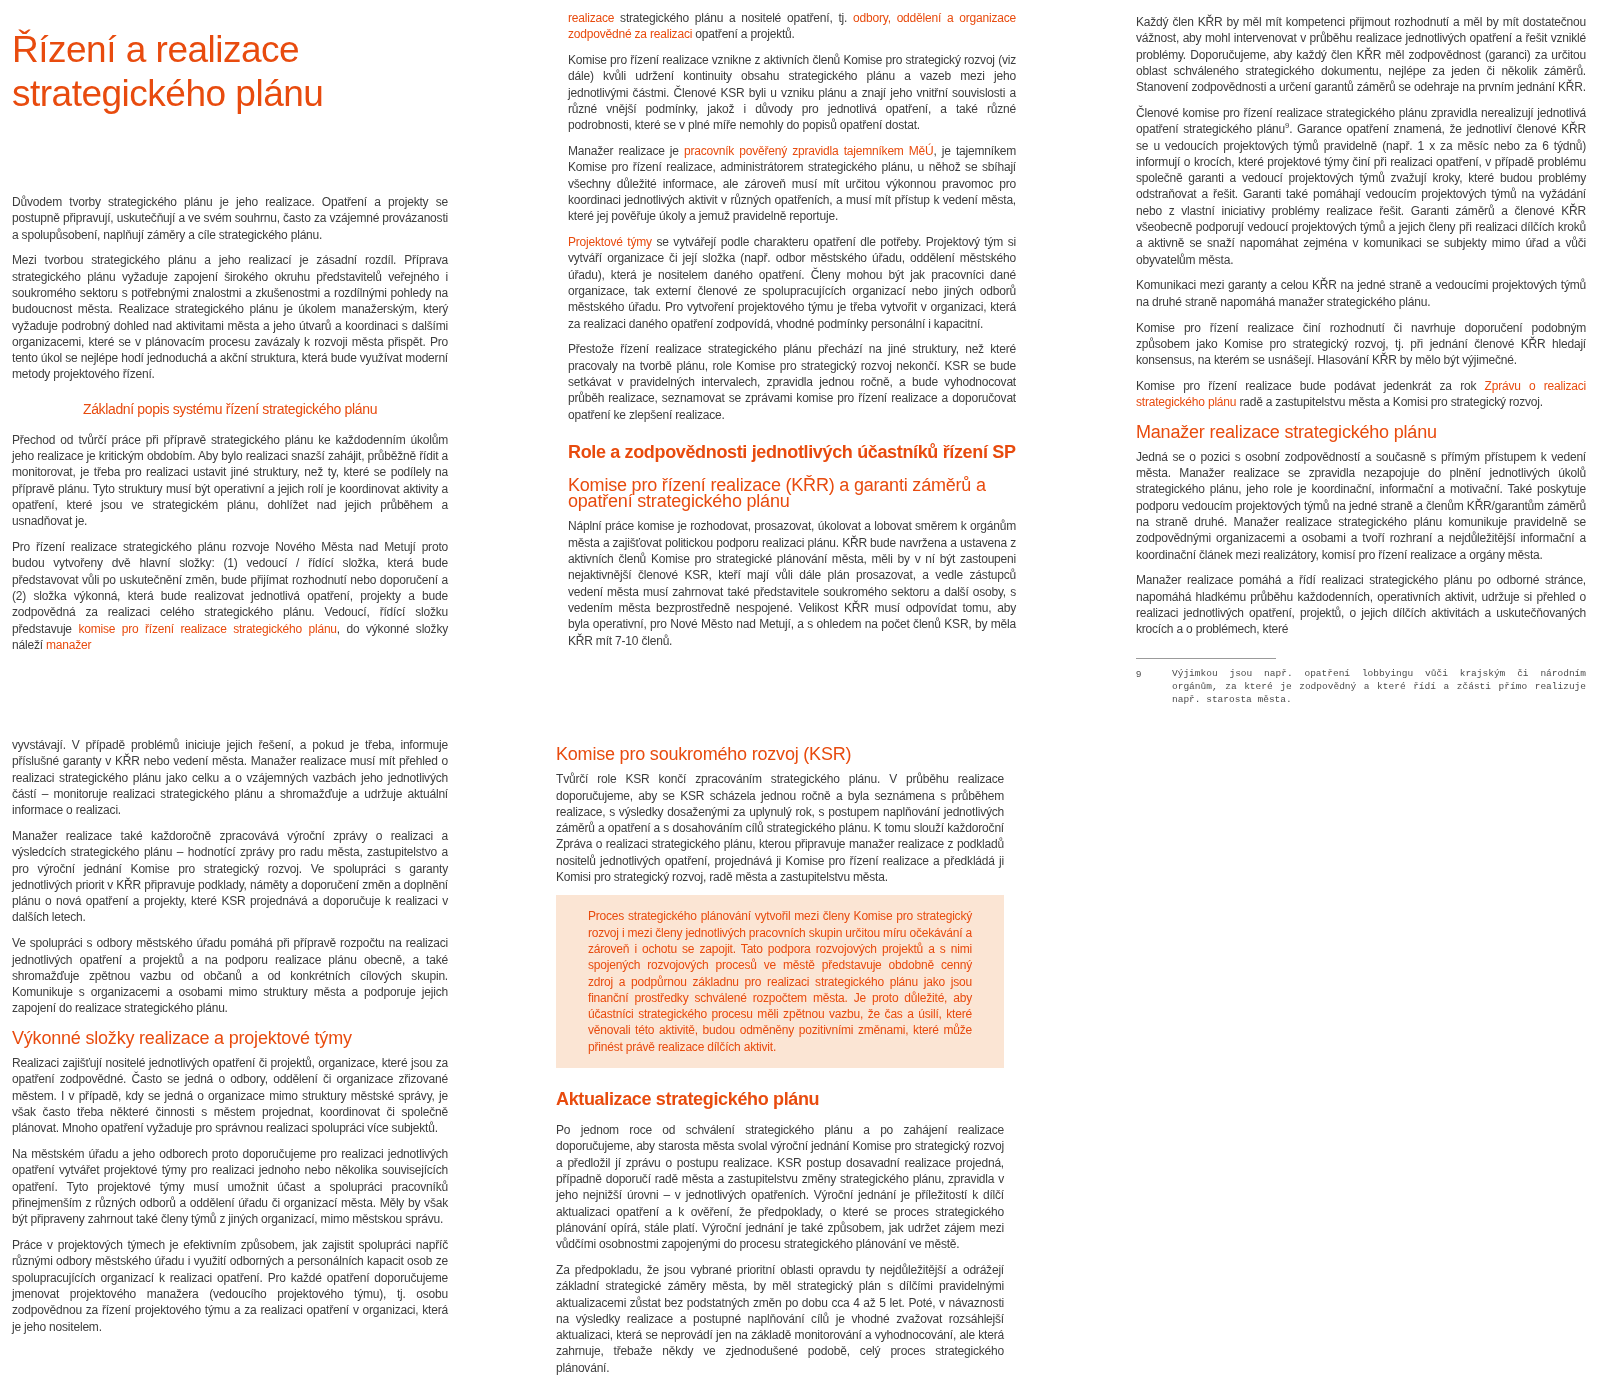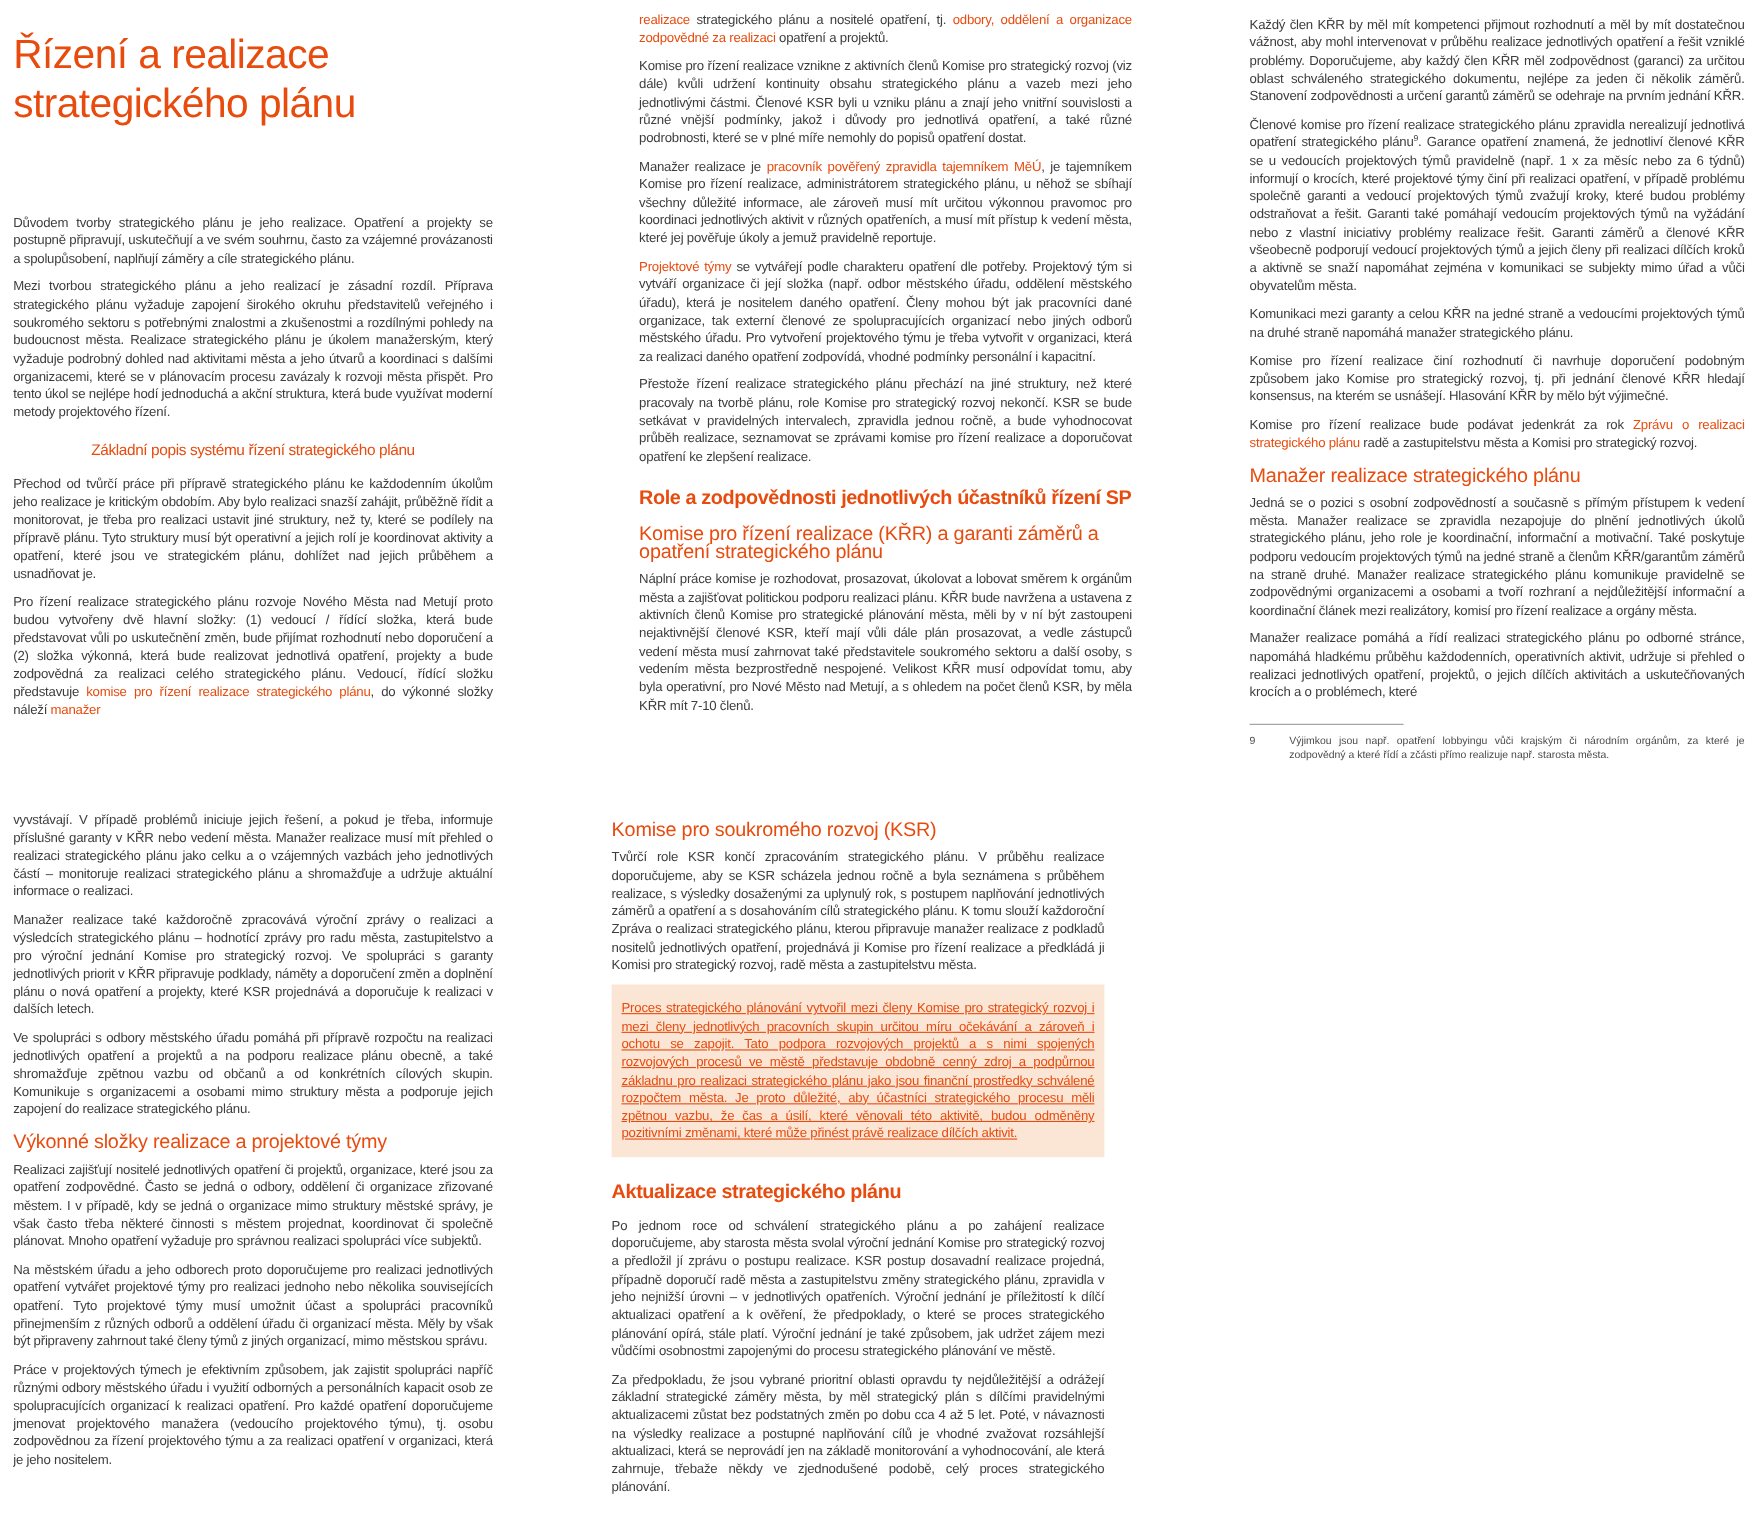--- a/index.html
+++ b/index.html
@@ -14,21 +14,21 @@
     background:#ffffff;
     font-family:"Liberation Sans", sans-serif;
     color:var(--body);
   }
   .col{
     position:absolute;
     font-size:12px;line-height:16.3px;letter-spacing:-0.2px;
     text-align:justify;
   }
   #p1c1{left:12px;top:28px;width:436px;}
-  #p1c2{left:581px;top:10px;width:448px;}
+  #p1c2{left:568px;top:10px;width:448px;}
   #p1c3{left:1136px;top:14px;width:450px;}
   #p2c1{left:12px;top:737px;width:436px;}
   #p2c2{left:556px;top:733px;width:448px;}
   .title{
     font-size:37px;line-height:44px;letter-spacing:-0.5px;font-weight:400;
     color:var(--accent);margin:0 0 78px 0;text-align:left;
   }
   .h1{
     font-size:18px;line-height:23px;letter-spacing:-0.35px;font-weight:700;
     color:var(--accent);margin:18px 0 11px 0;text-align:left;
@@ -40,34 +40,33 @@
   .h3{
     font-size:18px;line-height:16.3px;letter-spacing:-0.2px;font-weight:400;
     color:var(--accent);margin:13px 0 9px 0;text-align:left;
   }
   .p{margin:0 0 9.5px 0;}
   .accent{color:var(--accent);}
   sup{font-size:0.65em;line-height:0;}
   .highlight{
     background:var(--hl-bg);
     color:var(--accent);
-    padding:13px 9px;
+    padding:13px 32px;
     margin:10px 0 20px 0;
-    text-decoration:underline;
   }
   .footnote{
     margin-top:20px;
     font-size:9.5px;line-height:13px;letter-spacing:0;
     color:var(--fn);
     text-align:left;
   }
   .fn-rule{width:140px;border-top:1px solid #9b9b9b;margin-bottom:8px;}
   .fn-row{display:flex;}
   .fn-num{width:36px;flex:0 0 36px;}
-  .fn-text{flex:1;text-align:justify;}
+  .fn-text{flex:1;text-align:justify;font-family:Liberation Mono, monospace;}
 </style>
 </head>
 <body style="background: rgb(255, 255, 255);">
 
 <section class="col" id="p1c1">
     <h1 class="title"><span class="accent">Řízení a realizace strategického plánu</span></h1>
     <p class="p"><span>Důvodem tvorby strategického plánu je jeho realizace. Opatření a projekty se postupně připravují, uskutečňují a ve svém souhrnu, často za vzájemné provázanosti a spolupůsobení, naplňují záměry a cíle strategického plánu.</span></p>
     <p class="p"><span>Mezi tvorbou strategického plánu a jeho realizací je zásadní rozdíl. Příprava strategického plánu vyžaduje zapojení širokého okruhu představitelů veřejného i soukromého sektoru s potřebnými znalostmi a zkušenostmi a rozdílnými pohledy na budoucnost města. Realizace strategického plánu je úkolem manažerským, který vyžaduje podrobný dohled nad aktivitami města a jeho útvarů a koordinaci s dalšími organizacemi, které se v plánovacím procesu zavázaly k rozvoji města přispět. Pro tento úkol se nejlépe hodí jednoduchá a akční struktura, která bude využívat moderní metody projektového řízení.</span></p>
     <h3 class="h2"><span class="accent">Základní popis systému řízení strategického plánu</span></h3>
     <p class="p"><span>Přechod od tvůrčí práce při přípravě strategického plánu ke každodenním úkolům jeho realizace je kritickým obdobím. Aby bylo realizaci snazší zahájit, průběžně řídit a monitorovat, je třeba pro realizaci ustavit jiné struktury, než ty, které se podílely na přípravě plánu. Tyto struktury musí být operativní a jejich rolí je koordinovat aktivity a opatření, které jsou ve strategickém plánu, dohlížet nad jejich průběhem a usnadňovat je.</span></p>

